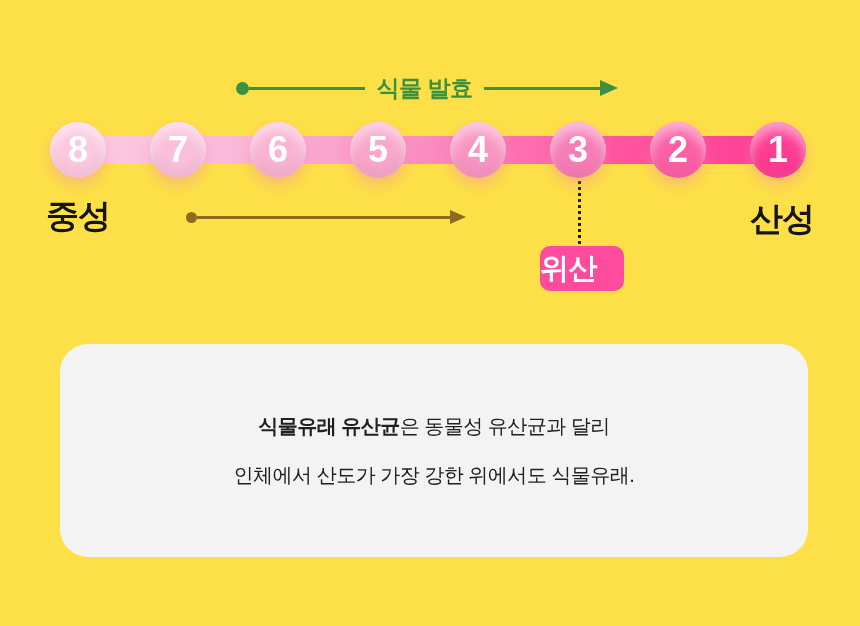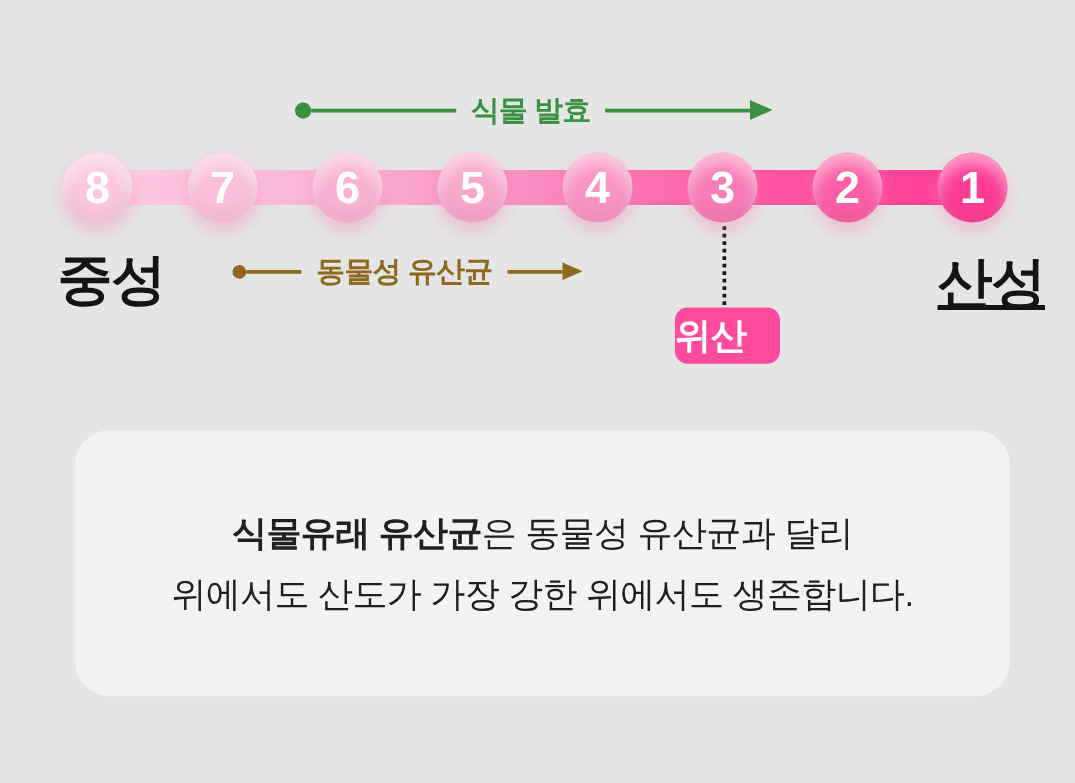--- a/index.html
+++ b/index.html
@@ -1,17 +1,17 @@
 <!DOCTYPE html>
 <html><head>
 <meta charset="utf-8">
 <style>
   html,body{margin:0;padding:0;background:#fff;}
   .stage{
-    position:relative;width:860px;height:626px;background:#e5e5e5;overflow:hidden;
+    position:relative;width:860px;height:626px;background:#fde047;overflow:hidden;
     font-family:"Liberation Sans","DejaVu Sans",sans-serif;
     --green:#3a9142;--brown:#8d6a1e;--marker:#ff4b9d;--box-bg:#f3f3f4;
   }
   
   .arrow-row{position:absolute;display:flex;align-items:center;}
   .top-arrow{left:236px;top:74px;width:382px;height:28px;color:var(--green);}
   .bottom-arrow{left:186px;top:203px;width:280px;height:28px;color:var(--brown);}
   .arrow-dot{width:13px;height:13px;border-radius:50%;background:currentColor;flex:0 0 auto;}
   .bottom-arrow .arrow-dot{width:11px;height:11px;}
   .arrow-line{flex:1;height:3px;background:currentColor;}
@@ -31,35 +31,35 @@
   }
   .ph-circle:nth-child(1){left:50px;}
   .ph-circle:nth-child(2){left:150px;}
   .ph-circle:nth-child(3){left:250px;}
   .ph-circle:nth-child(4){left:350px;}
   .ph-circle:nth-child(5){left:450px;}
   .ph-circle:nth-child(6){left:550px;}
   .ph-circle:nth-child(7){left:650px;}
   .ph-circle:nth-child(8){left:750px;}
   
-  .side-label{position:absolute;font-size:44px;font-weight:bold;color:#141414;letter-spacing:-1px;}
+  .side-label{position:absolute;font-size:33px;font-weight:bold;color:#141414;letter-spacing:-1px;}
   .left-label{left:46px;top:194px;}
-  .right-label{left:750px;top:197px;text-decoration:underline;}
+  .right-label{left:750px;top:197px;}
   
   .dotted-line{position:absolute;left:578px;top:181px;height:63px;width:0;border-left:3px dotted #1b1b1b;z-index:1;}
   .marker-badge{
     position:absolute;left:540px;top:246px;width:84px;height:45px;border-radius:10px;
     background:var(--marker);color:#ffffff;font-size:29px;font-weight:bold;
     display:flex;align-items:center;letter-spacing:-0.5px;z-index:2;
   }
   
   .info-box{
     position:absolute;left:60px;top:344px;width:748px;height:213px;border-radius:28px;
     background:var(--box-bg);display:flex;flex-direction:column;justify-content:center;align-items:center;
-    font-size:28px;line-height:49px;color:#202020;text-align:center;letter-spacing:-0.5px;
+    font-size:20px;line-height:49px;color:#202020;text-align:center;letter-spacing:-0.5px;
   }
   .info-line{white-space:nowrap;}
   .info-line b{font-weight:bold;}
 </style>
 </head>
 <body>
 
 <div class="stage" style="--green: #3a9142; --brown: #8d6a1e; --marker: #ff4b9d; --box-bg: #f3f3f4;">
 
   <div class="arrow-row top-arrow">
@@ -97,28 +97,27 @@
         <span>1</span>
       </div>
   </div>
 
   <div class="side-label left-label">중성</div>
   <div class="side-label right-label">산성</div>
 
   <div class="arrow-row bottom-arrow">
     <span class="arrow-dot"></span>
     <span class="arrow-line"></span>
-    <span class="arrow-label">동물성 유산균</span>
     <span class="arrow-line"></span>
     <span class="arrow-head"></span>
   </div>
 
   <div class="dotted-line"></div>
   <div class="marker-badge">
     <span>위산</span>
   </div>
 
   <div class="info-box">
     <div class="info-line"><b>식물유래 유산균</b><span>은 동물성 유산균과 달리</span></div>
-    <div class="info-line">위에서도 산도가 가장 강한 위에서도 생존합니다.</div>
+    <div class="info-line">인체에서 산도가 가장 강한 위에서도 식물유래.</div>
   </div>
 
 </div>
 
 </body></html>

